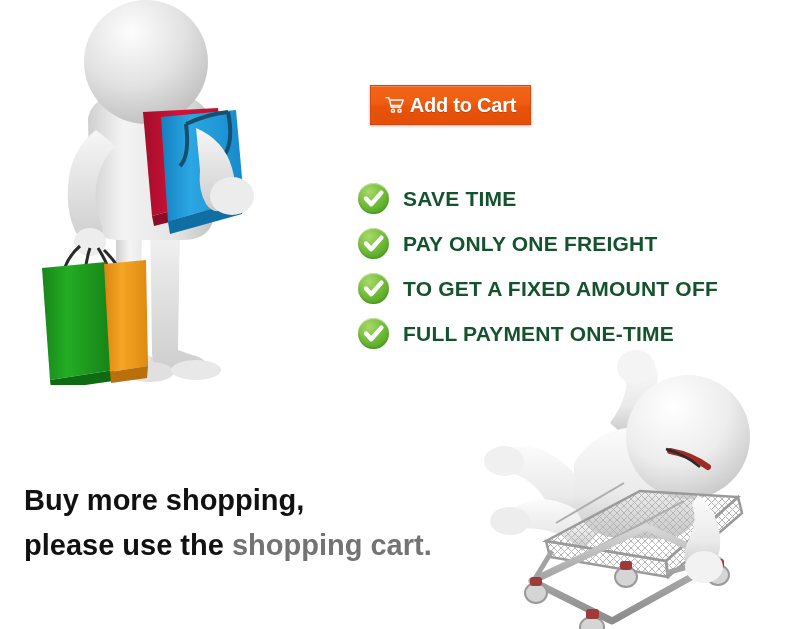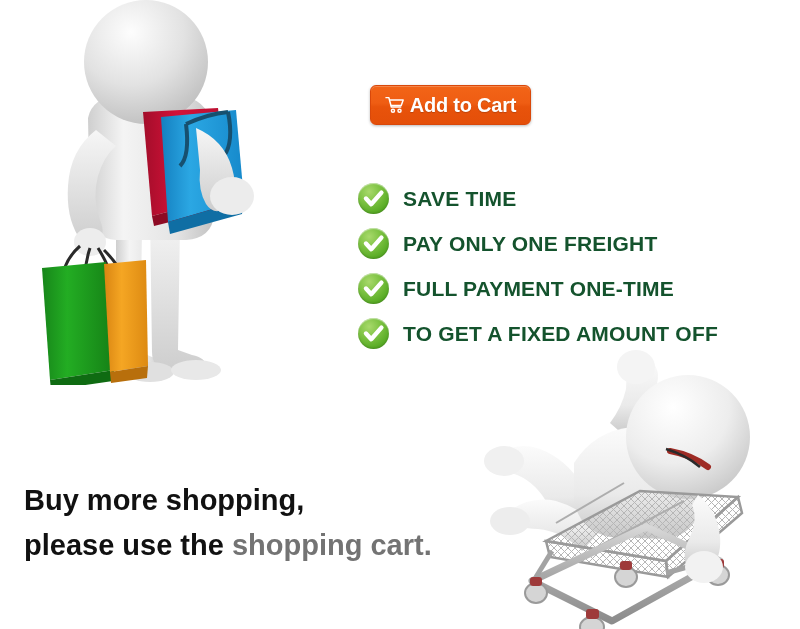--- a/index.html
+++ b/index.html
@@ -19,21 +19,21 @@
     overflow: hidden;
   }
 
   
   .cart-button {
     position: absolute;
     left: 370px;
     top: 85px;
     width: 161px;
     height: 40px;
-    border-radius: 6px;
+    border-radius: 0;
     background: linear-gradient(to bottom, #f26417 0%, #ef5d13 45%, #e8530b 55%, #e44f09 100%);
     border: 1px solid #d9480a;
     box-shadow: 0 1px 3px rgba(0,0,0,0.28), inset 0 1px 0 rgba(255,255,255,0.22);
     display: flex;
     align-items: center;
     justify-content: center;
     gap: 5px;
     cursor: pointer;
     box-sizing: border-box;
   }
@@ -250,30 +250,30 @@
       </span>
       <span class="benefit-label">PAY ONLY ONE FREIGHT</span>
     </div>
 
     <div class="benefit-row">
       <span class="check-badge">
         <svg viewBox="0 0 31 31">
             <path d="M8 15.5 L13.2 21.2 L23.4 9.6" fill="none" stroke="#ffffff" stroke-width="4.4" stroke-linecap="round" stroke-linejoin="round"></path>
           </svg>
       </span>
-      <span class="benefit-label">FULL PAYMENT ONE-TIME</span>
+      <span class="benefit-label">TO GET A FIXED AMOUNT OFF</span>
     </div>
 
     <div class="benefit-row">
       <span class="check-badge">
         <svg viewBox="0 0 31 31">
             <path d="M8 15.5 L13.2 21.2 L23.4 9.6" fill="none" stroke="#ffffff" stroke-width="4.4" stroke-linecap="round" stroke-linejoin="round"></path>
           </svg>
       </span>
-      <span class="benefit-label">TO GET A FIXED AMOUNT OFF</span>
+      <span class="benefit-label">FULL PAYMENT ONE-TIME</span>
     </div>
 
   </div>
 
   <div class="tagline">
     <div class="tagline-line">Buy more shopping,</div>
     <div class="tagline-line">
       <span>please use the </span><span class="tagline-accent">shopping cart</span><span class="tagline-accent">.</span>
     </div>
   </div>

